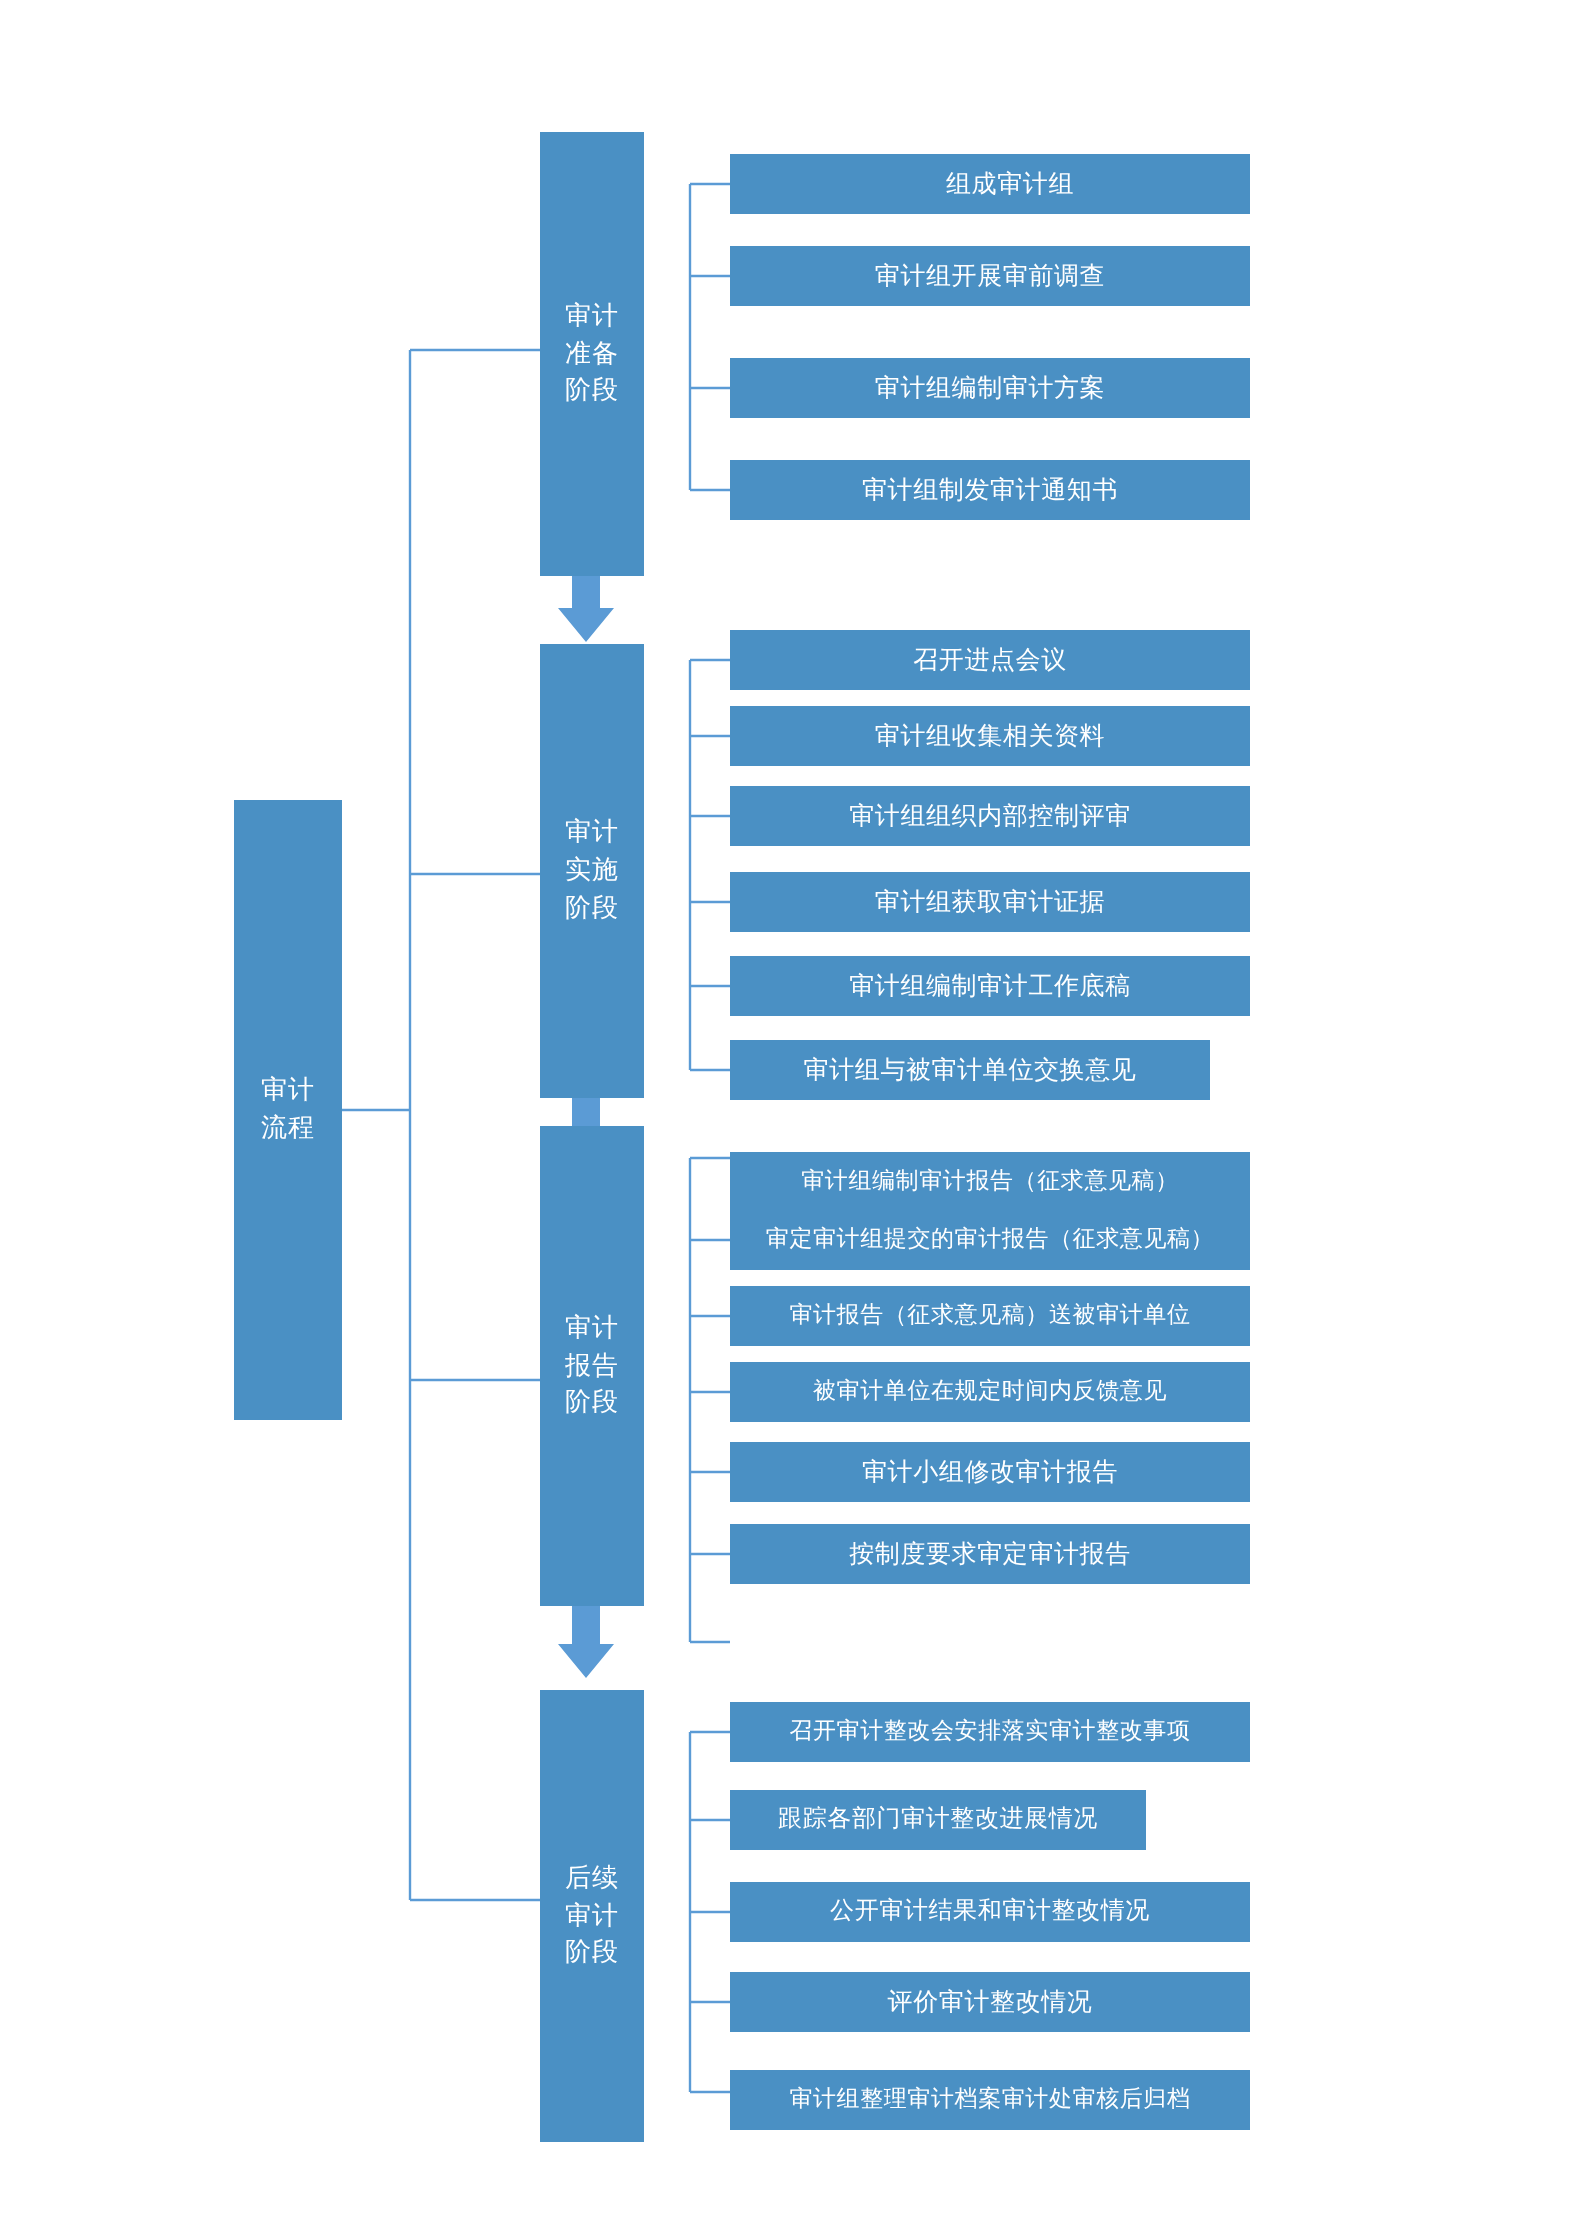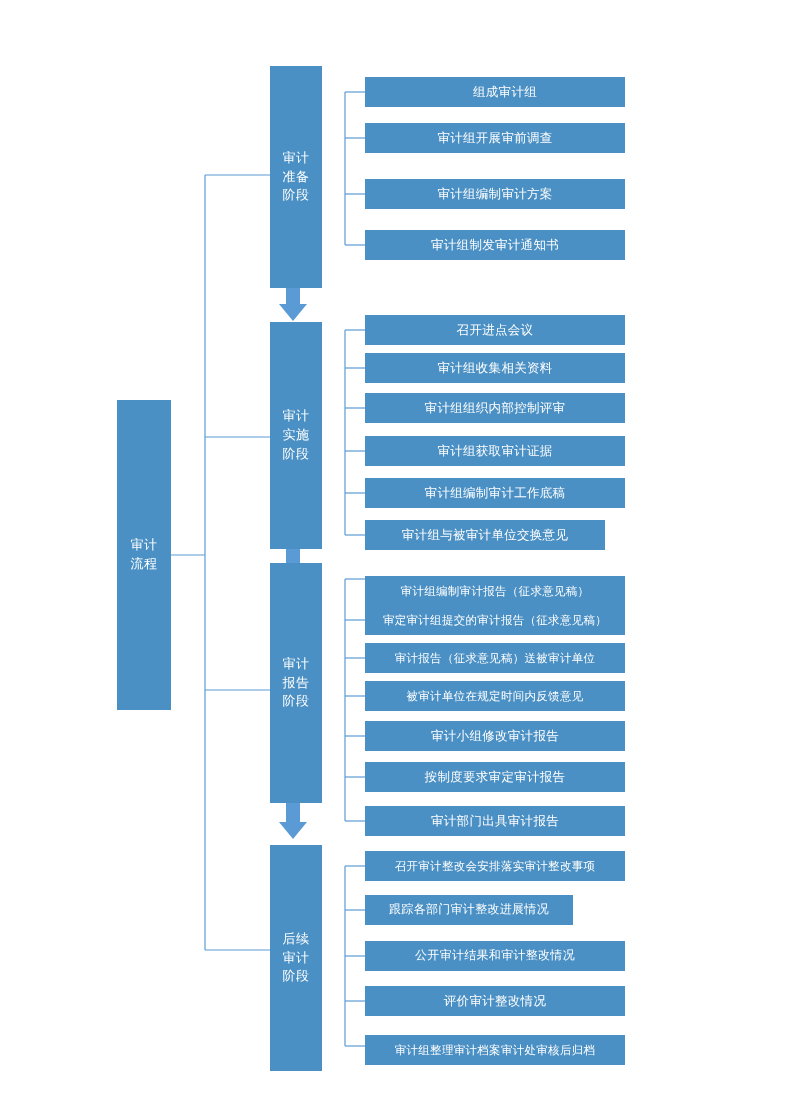--- a/index.html
+++ b/index.html
@@ -130,21 +130,20 @@
     <span style="white-space:pre-line;">审计
 报告
 阶段</span>
   </div>
   <div class="box leaf-box" style="left:365px;top:564px;width:260px;font-size:11.5px;margin-top:12px;">审计组编制审计报告（征求意见稿）</div>
   <div class="box leaf-box" style="left:365px;top:605px;width:260px;font-size:11.5px;">审定审计组提交的审计报告（征求意见稿）</div>
   <div class="box leaf-box" style="left:365px;top:643px;width:260px;font-size:11.5px;">审计报告（征求意见稿）送被审计单位</div>
   <div class="box leaf-box" style="left:365px;top:681px;width:260px;font-size:11.5px;">被审计单位在规定时间内反馈意见</div>
   <div class="box leaf-box" style="left:365px;top:721px;width:260px;">审计小组修改审计报告</div>
   <div class="box leaf-box" style="left:365px;top:762px;width:260px;">按制度要求审定审计报告</div>
-  <div class="box leaf-box" style="left:365px;top:806px;width:260px;">审计部门出具审计报告</div>
 
   <div class="box stage-box" style="left:270px;top:845px;width:52px;height:226px;">
     <span style="white-space:pre-line;">后续
 审计
 阶段</span>
   </div>
   <div class="box leaf-box" style="left:365px;top:851px;width:260px;font-size:11.5px;">召开审计整改会安排落实审计整改事项</div>
   <div class="box leaf-box" style="left:365px;top:895px;width:208px;font-size:12px;">跟踪各部门审计整改进展情况</div>
   <div class="box leaf-box" style="left:365px;top:941px;width:260px;font-size:12px;">公开审计结果和审计整改情况</div>
   <div class="box leaf-box" style="left:365px;top:986px;width:260px;">评价审计整改情况</div>

